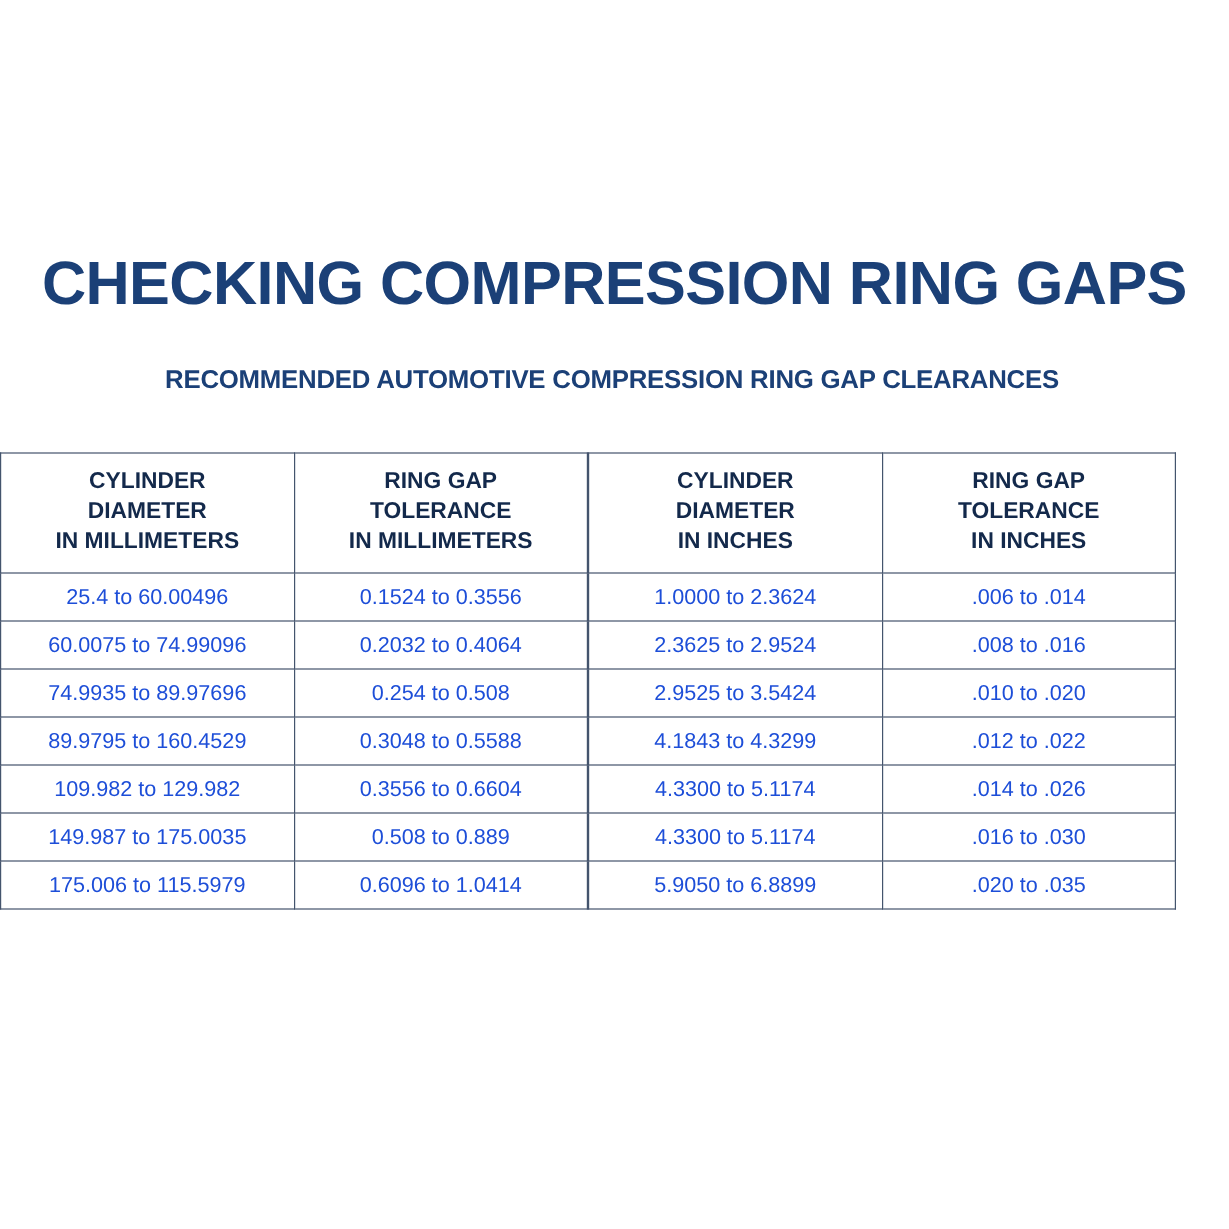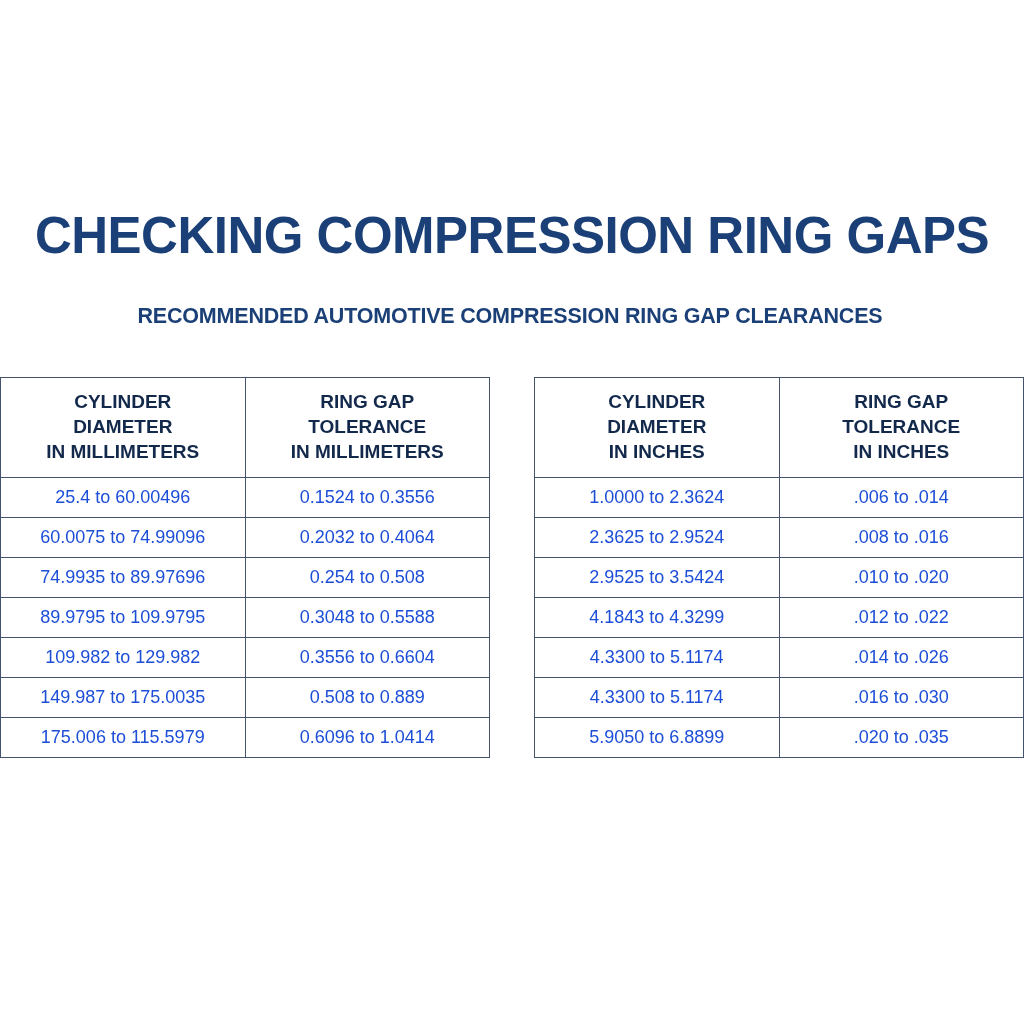--- a/index.html
+++ b/index.html
@@ -45,22 +45,21 @@
     font-weight: bold;
     letter-spacing: -0.2px;
     color: #1b4077;
   }
   .tables {
     position: absolute;
     left: 0;
     top: 377px;
     width: 1024px;
     display: flex;
-    justify-content: space-between;
-    gap: 28px;
+    justify-content: flex-start;
   }
   table.gap-table {
     border-collapse: collapse;
     table-layout: fixed;
     border: 1px solid #44546d;
     background: #ffffff;
   }
   table.gap-table.metric {
     width: 490px;
   }
@@ -130,21 +129,21 @@
         </tr>
         <tr>
           <td>60.0075 to 74.99096</td>
           <td>0.2032 to 0.4064</td>
         </tr>
         <tr>
           <td>74.9935 to 89.97696</td>
           <td>0.254 to 0.508</td>
         </tr>
         <tr>
-          <td>89.9795 to 109.9795</td>
+          <td>89.9795 to 160.4529</td>
           <td>0.3048 to 0.5588</td>
         </tr>
         <tr>
           <td>109.982 to 129.982</td>
           <td>0.3556 to 0.6604</td>
         </tr>
         <tr>
           <td>149.987 to 175.0035</td>
           <td>0.508 to 0.889</td>
         </tr>

